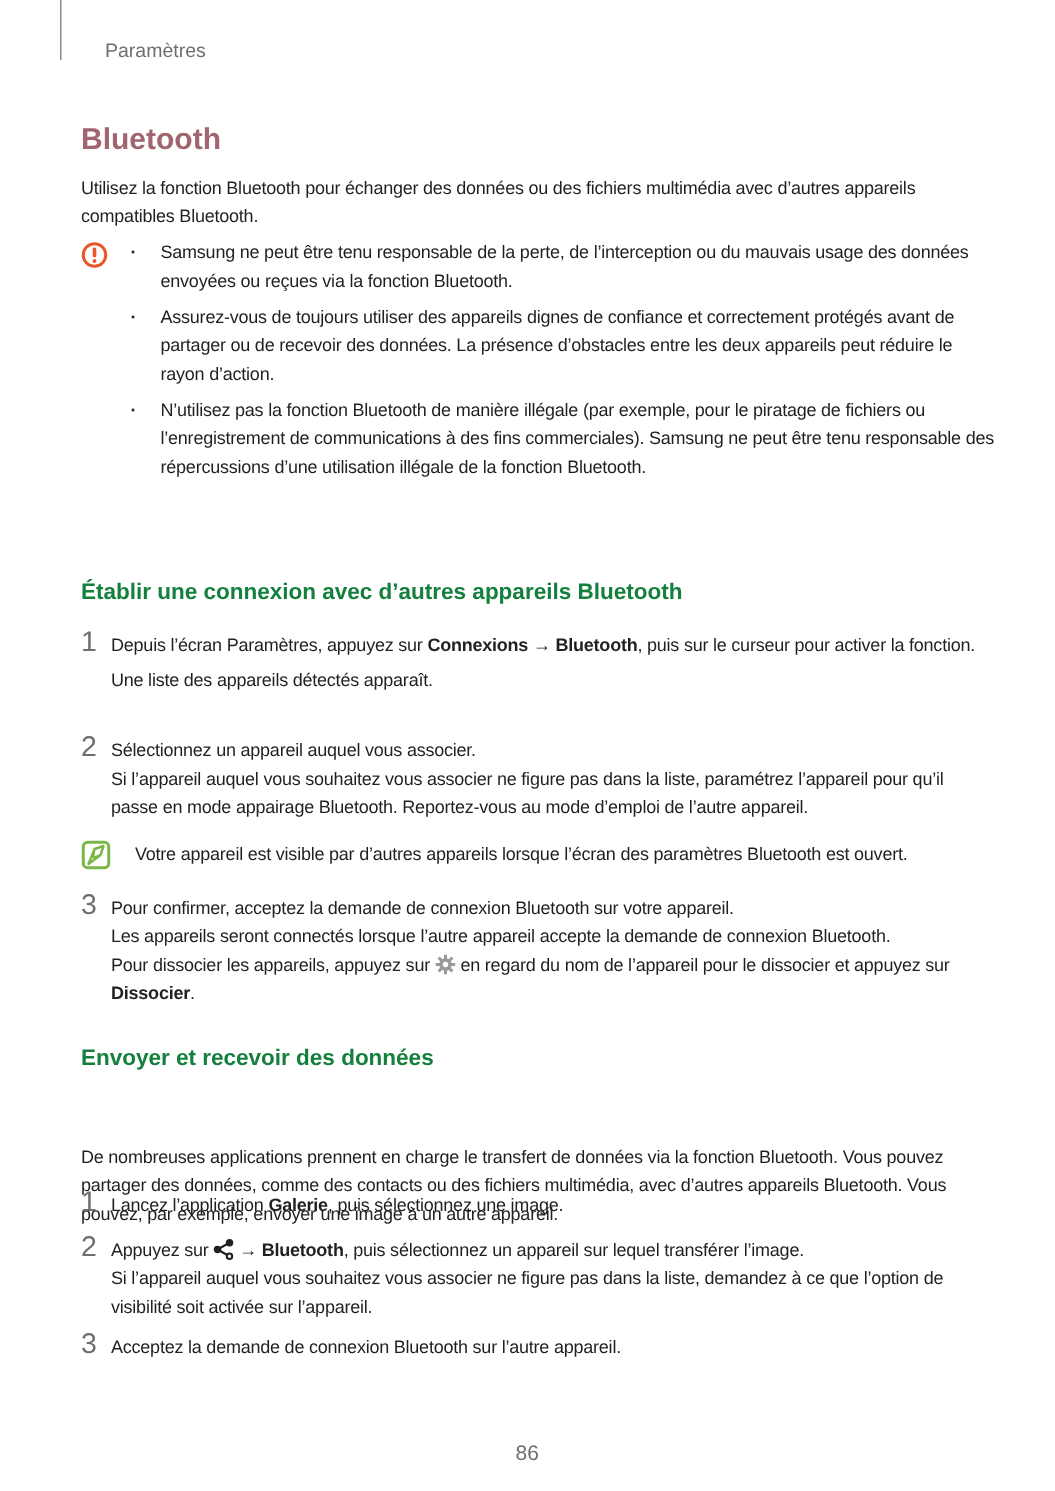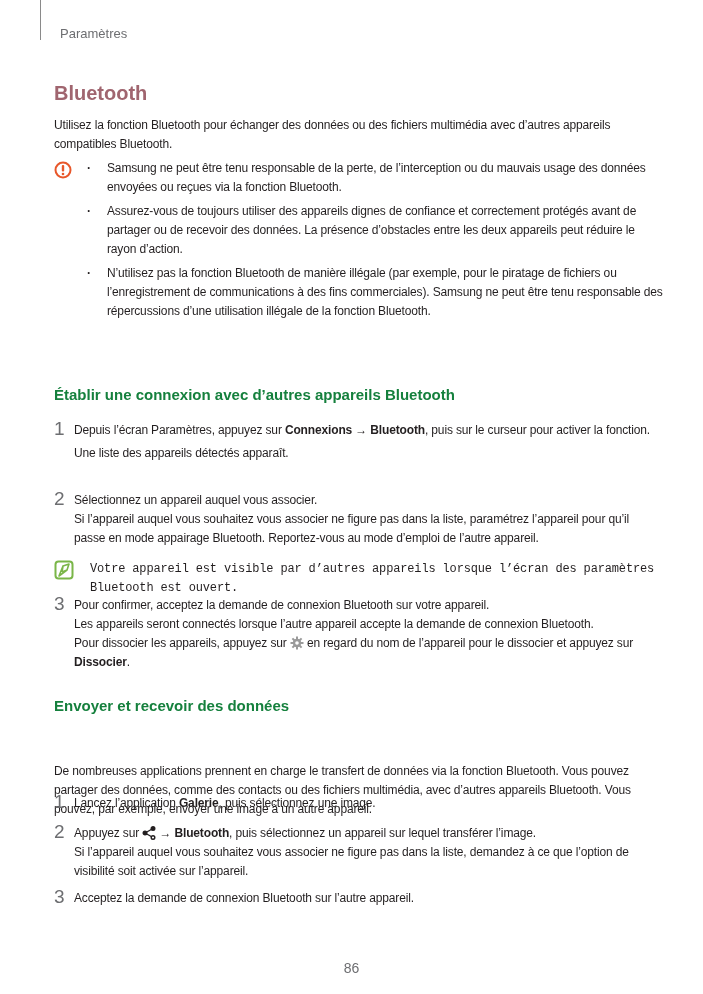--- a/index.html
+++ b/index.html
@@ -1,35 +1,35 @@
 <!DOCTYPE html>
 <html><head>
 <meta charset="utf-8">
 <style>
   html, body { margin: 0; padding: 0; background: #ffffff; }
   body { width: 703px; height: 994px; position: relative; overflow: hidden;
          font-family: "Liberation Sans", sans-serif; color: #231f20; }
   .page-rule { position: absolute; left: 40px; top: 0; width: 1px; height: 40px; background: #8a8a8a; }
-  .running-head { position: absolute; left: 60px; top: 26px; font-size: 13px; color: #6d6e71; }
+  .running-head { position: absolute; left: 70px; top: 26px; font-size: 13px; color: #6d6e71; }
   .title { position: absolute; left: 54px; top: 82px; font-size: 20px; font-weight: bold; color: #a0656f; margin: 0; }
   .p { font-size: 12px; line-height: 19px; margin: 0; letter-spacing: -0.15px; }
   .intro { position: absolute; left: 54px; top: 116px; width: 610px; }
   .caution { position: absolute; left: 54px; top: 159px; width: 610px; }
   .caution-icon { position: absolute; left: 0; top: 2px; width: 18px; height: 18px; }
   .bullets { list-style: none; margin: 0; padding: 0 0 0 33px; }
   .bullets li { position: relative; padding-left: 20px; font-size: 12px; line-height: 19px; margin-bottom: 5px; letter-spacing: -0.15px; }
   .bullets li::before { content: "·"; position: absolute; left: 0; top: 0; font-weight: bold; }
   .h2 { position: absolute; left: 54px; font-size: 15px; font-weight: bold; margin: 0; color: #15803d; }
   .step { position: absolute; left: 54px; width: 600px; }
   .step-num { position: absolute; left: 0; top: -3px; font-size: 19px; color: #6d6e71; }
   .step-body { padding-left: 20px; }
   .step-body .p + .p { margin-top: 4px; }
   .note { position: absolute; left: 54px; top: 560px; width: 610px; }
   .note-icon { position: absolute; left: 0; top: 0; width: 20px; height: 20px; }
-  .note-text { padding-left: 36px; font-size: 12px; line-height: 19px; letter-spacing: -0.15px; font-family: Liberation Mono, monospace; }
+  .note-text { padding-left: 36px; font-size: 12px; line-height: 19px; letter-spacing: -0.15px; }
   .inline-icon { display: inline-block; vertical-align: -3px; }
   b { font-weight: bold; }
   .page-num { position: absolute; left: 0; width: 703px; top: 960px; text-align: center; font-size: 14px; color: #6d6e71; }
 </style>
 </head>
 <body>
 
 <div class="page-rule"></div>
 <div class="running-head">Paramètres</div>
 

